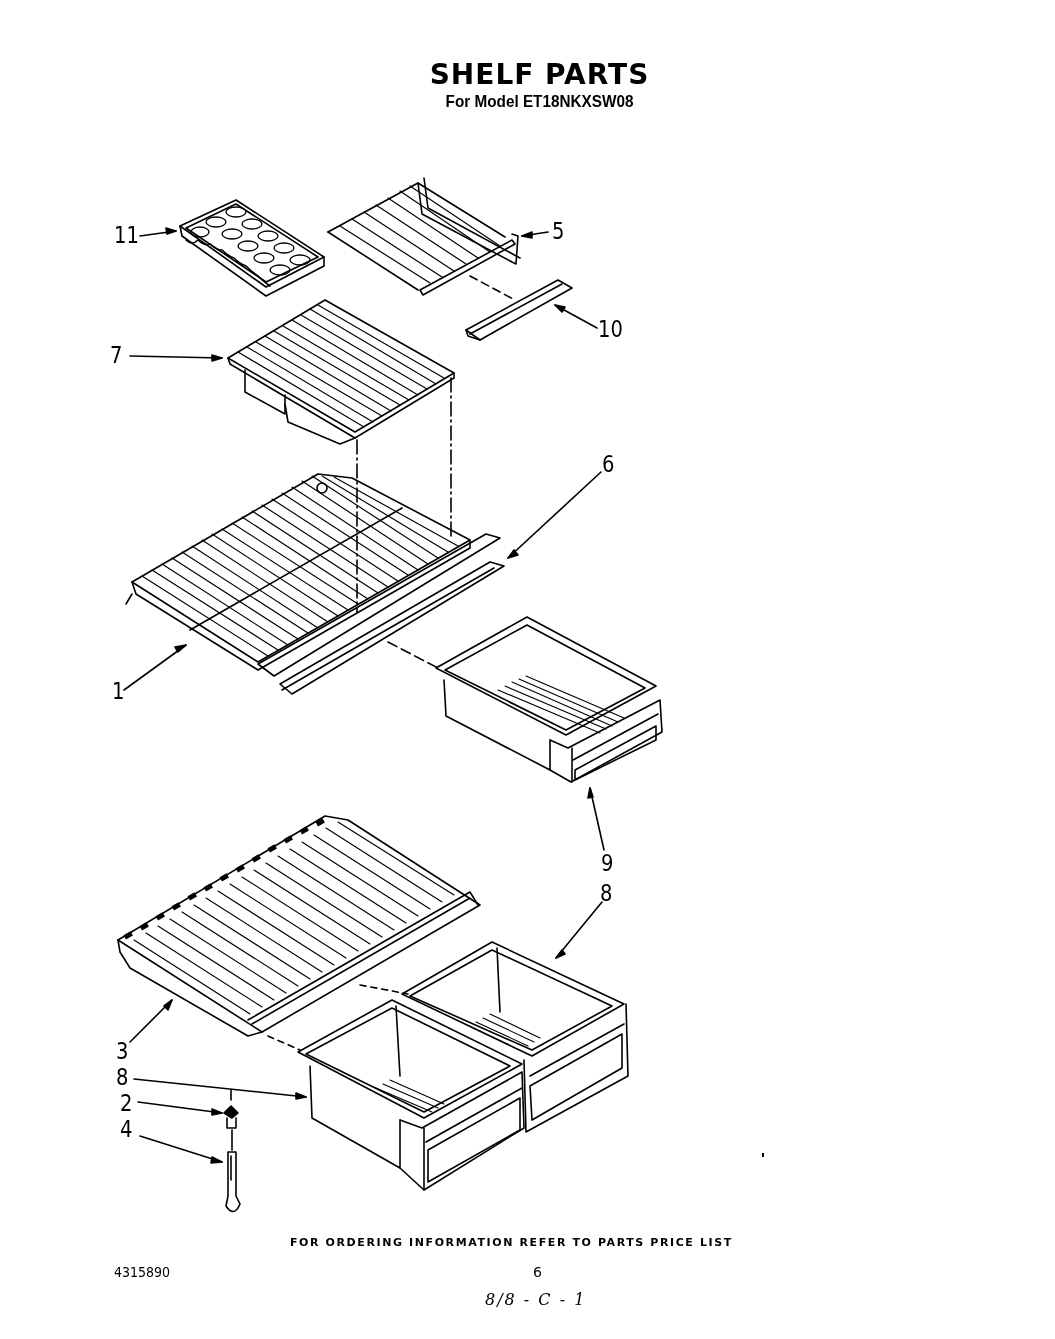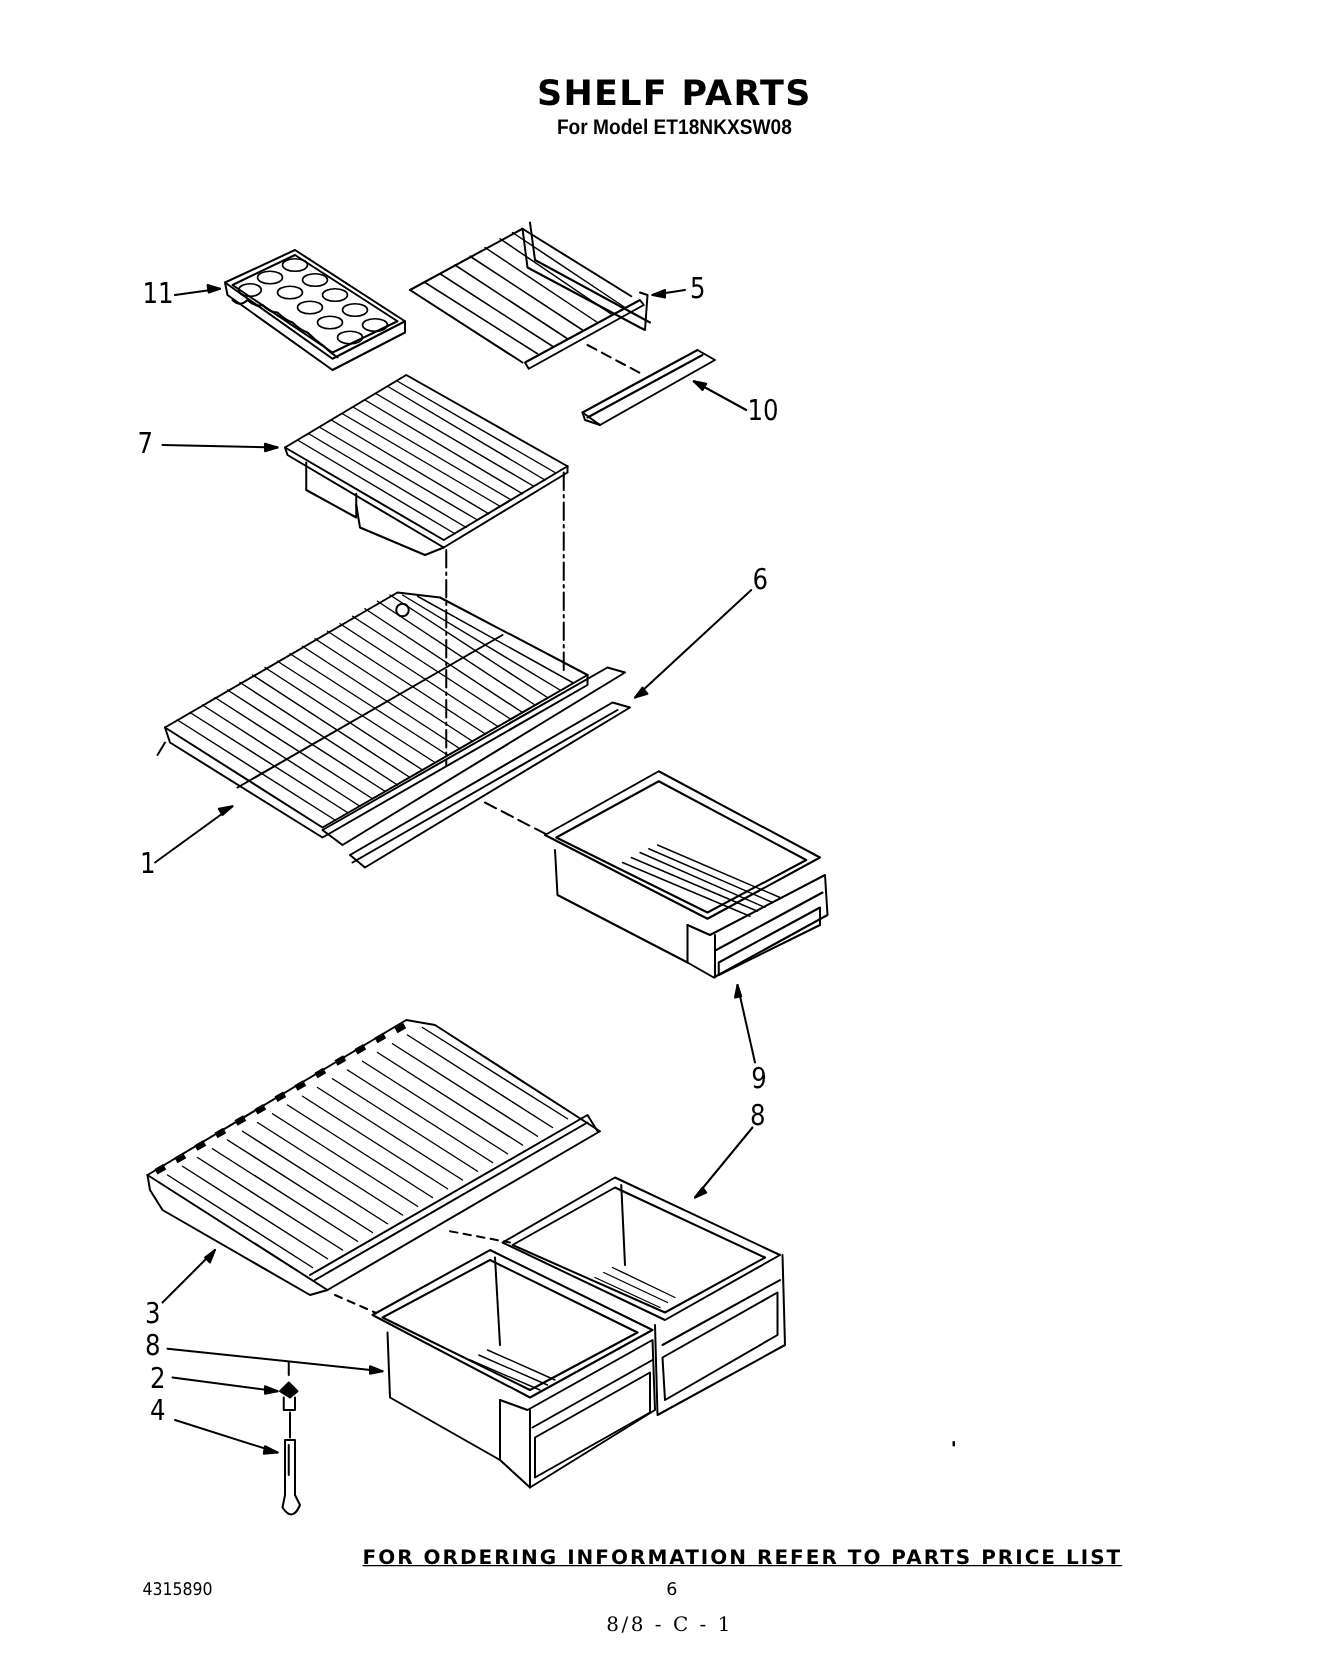--- a/index.html
+++ b/index.html
@@ -8,27 +8,27 @@
   .title { position:absolute; left:0; width:1055px; top:58px; text-align:center;
            font-family:"DejaVu Sans", sans-serif; font-weight:bold; font-size:28px;
            letter-spacing:1px; transform:translateX(12px); }
   .subtitle { position:absolute; left:0; width:1055px; top:92px; text-align:center;
            font-family:"Liberation Sans", sans-serif; font-weight:bold; font-size:17px;
            transform:translateX(12px) scaleX(0.9); }
   svg.diagram { position:absolute; left:0; top:0; }
   .callout { position:absolute; font-family:"DejaVu Sans", sans-serif; font-size:23px;
              font-weight:normal; line-height:1; transform:scaleX(0.85); transform-origin:left top; }
   .footer-note { position:absolute; left:290px; top:1236px; font-family:"DejaVu Sans", sans-serif;
-                 font-weight:bold; font-size:16px; letter-spacing:1.6px; white-space:nowrap;text-decoration:underline; }
+                 font-weight:bold; font-size:11px; letter-spacing:1.6px; white-space:nowrap; }
   .part-number { position:absolute; left:114px; top:1264px; font-family:"DejaVu Sans", sans-serif;
                  font-size:14px; transform:scaleX(0.9); transform-origin:left top; }
   .page-number { position:absolute; left:533px; top:1264px; font-family:"DejaVu Sans", sans-serif;
                  font-size:14px; }
   .handwritten { position:absolute; left:485px; top:1290px; font-family:"DejaVu Serif", serif;
-                 font-size:16px; letter-spacing:2px; }
+                 font-style:italic; font-size:16px; letter-spacing:2px; }
 </style>
 </head>
 <body>
 
 <div class="title">SHELF PARTS</div>
 <div class="subtitle">For Model ET18NKXSW08</div>
 
 <svg class="diagram" width="1055" height="1339" viewBox="0 0 1055 1339" fill="none" stroke="#000" stroke-width="1.6" stroke-linecap="round" stroke-linejoin="round">
 
   <g>

